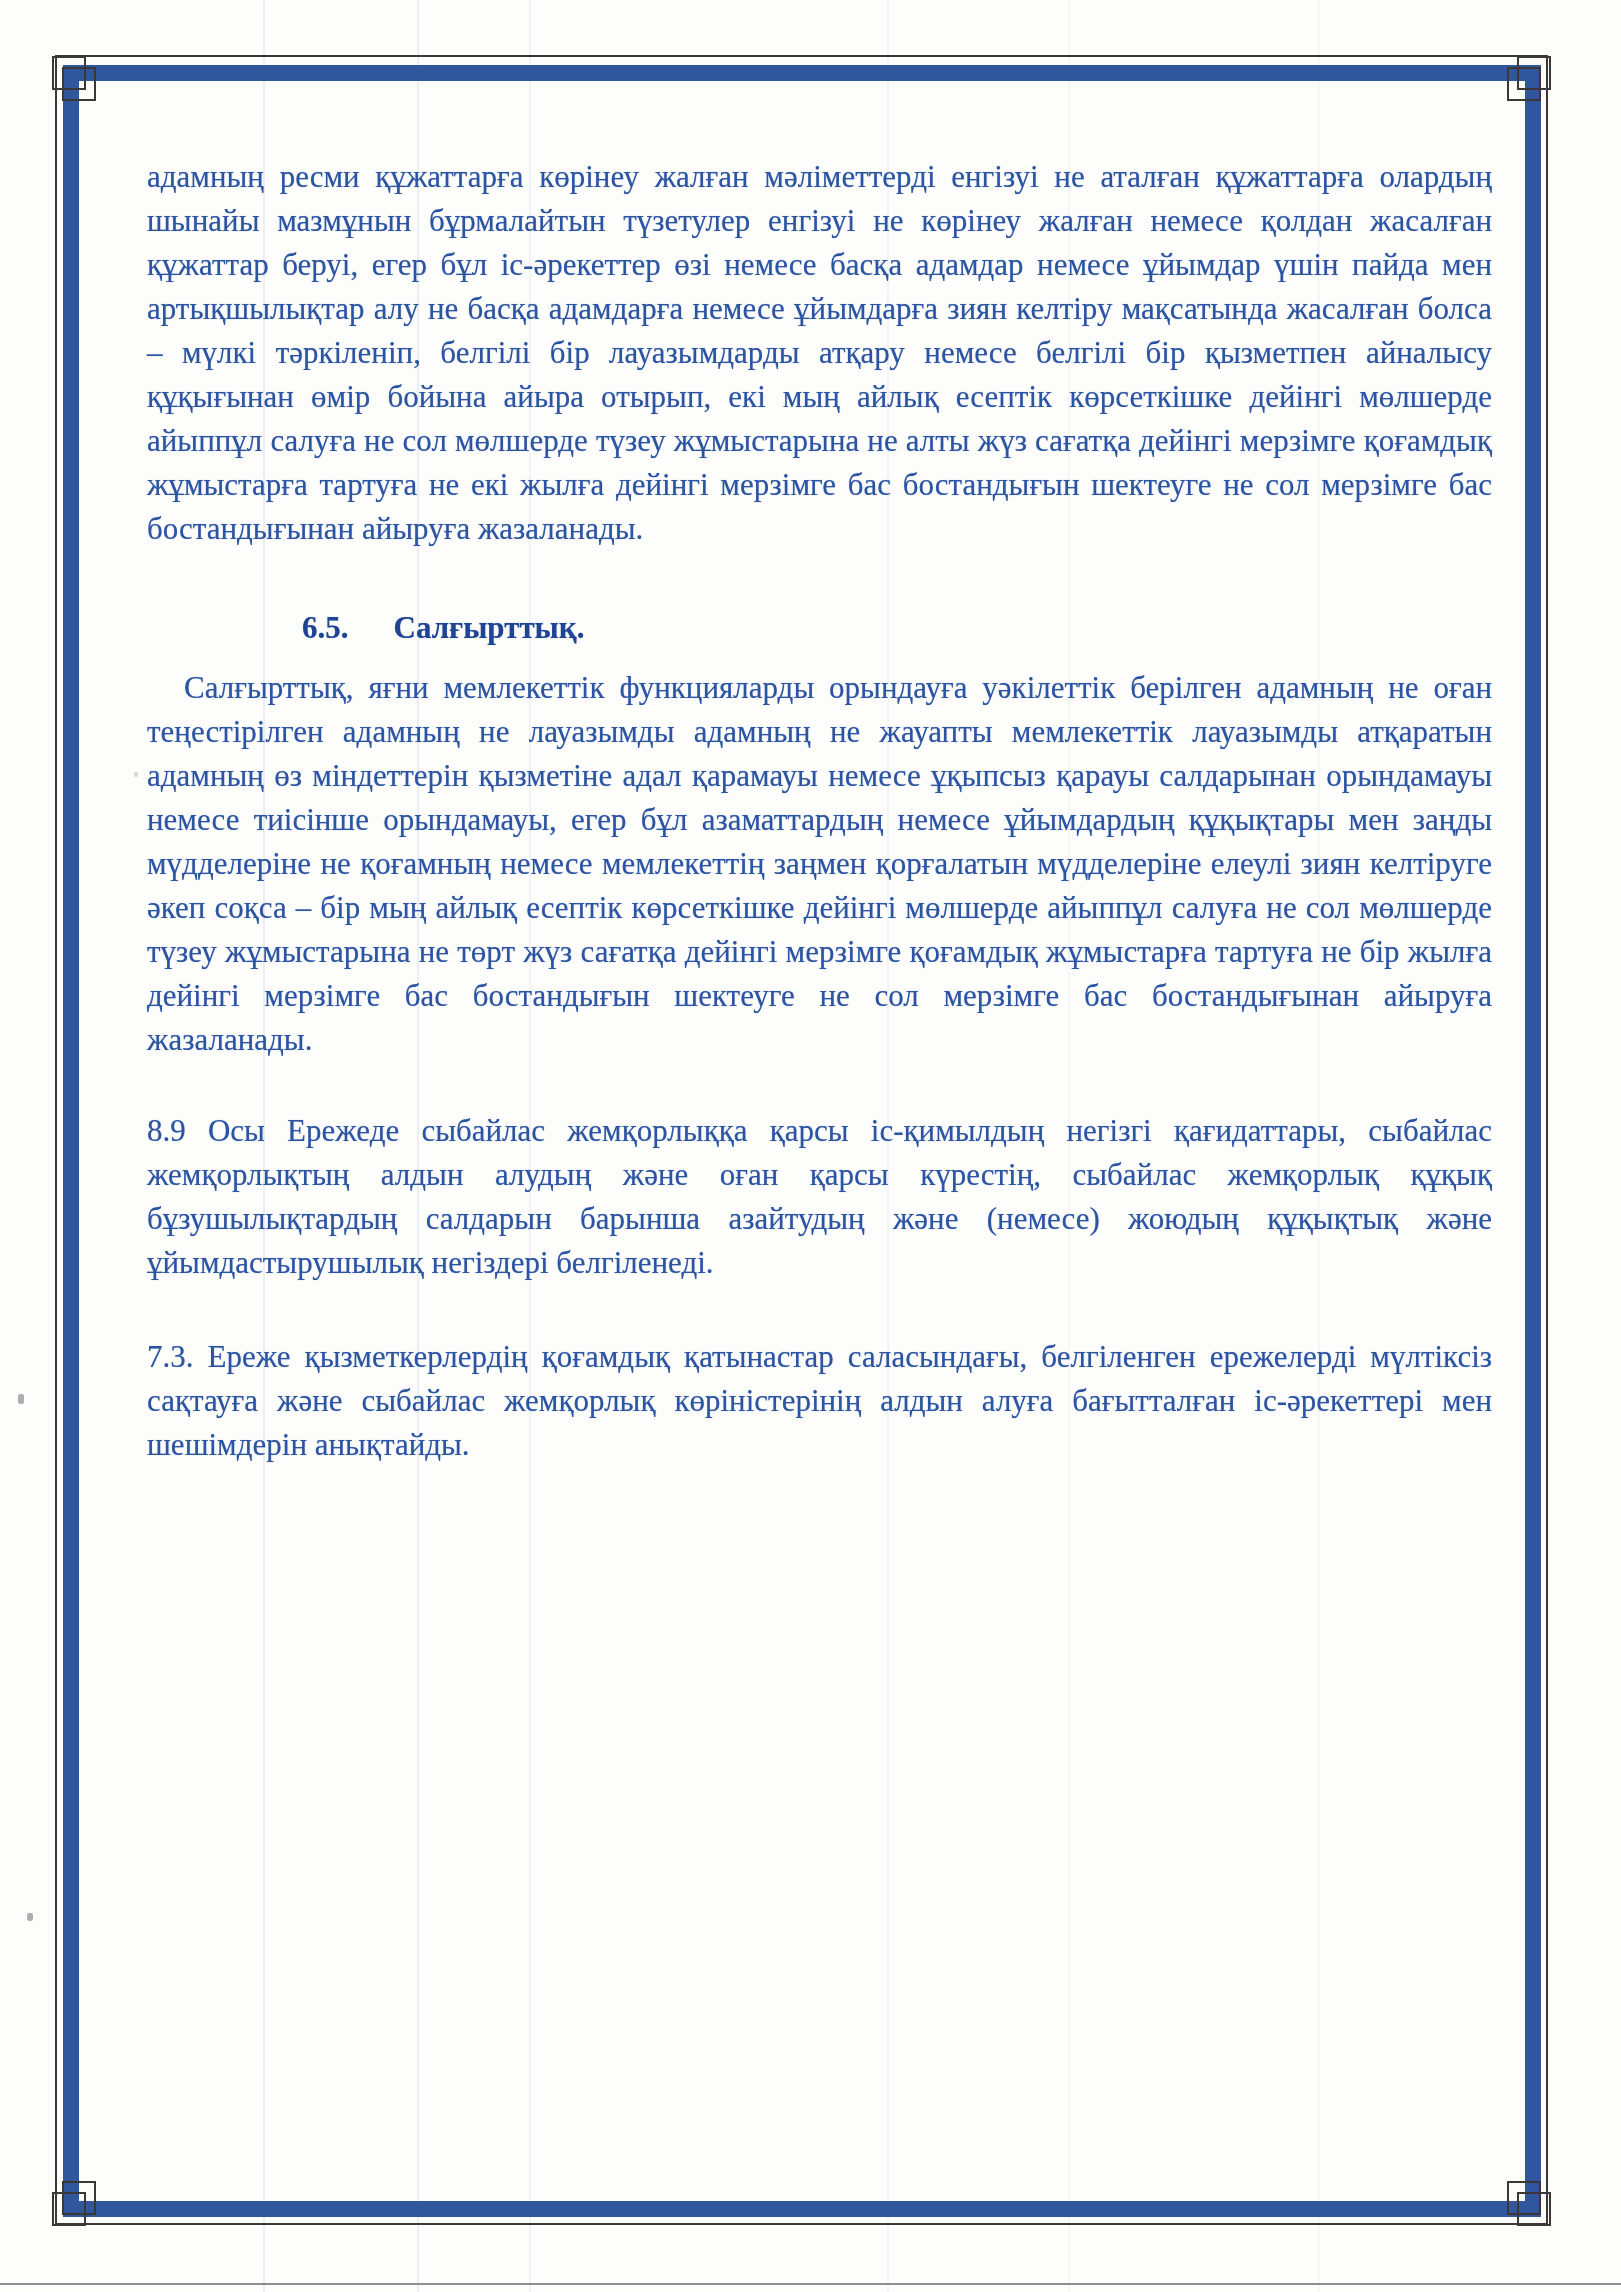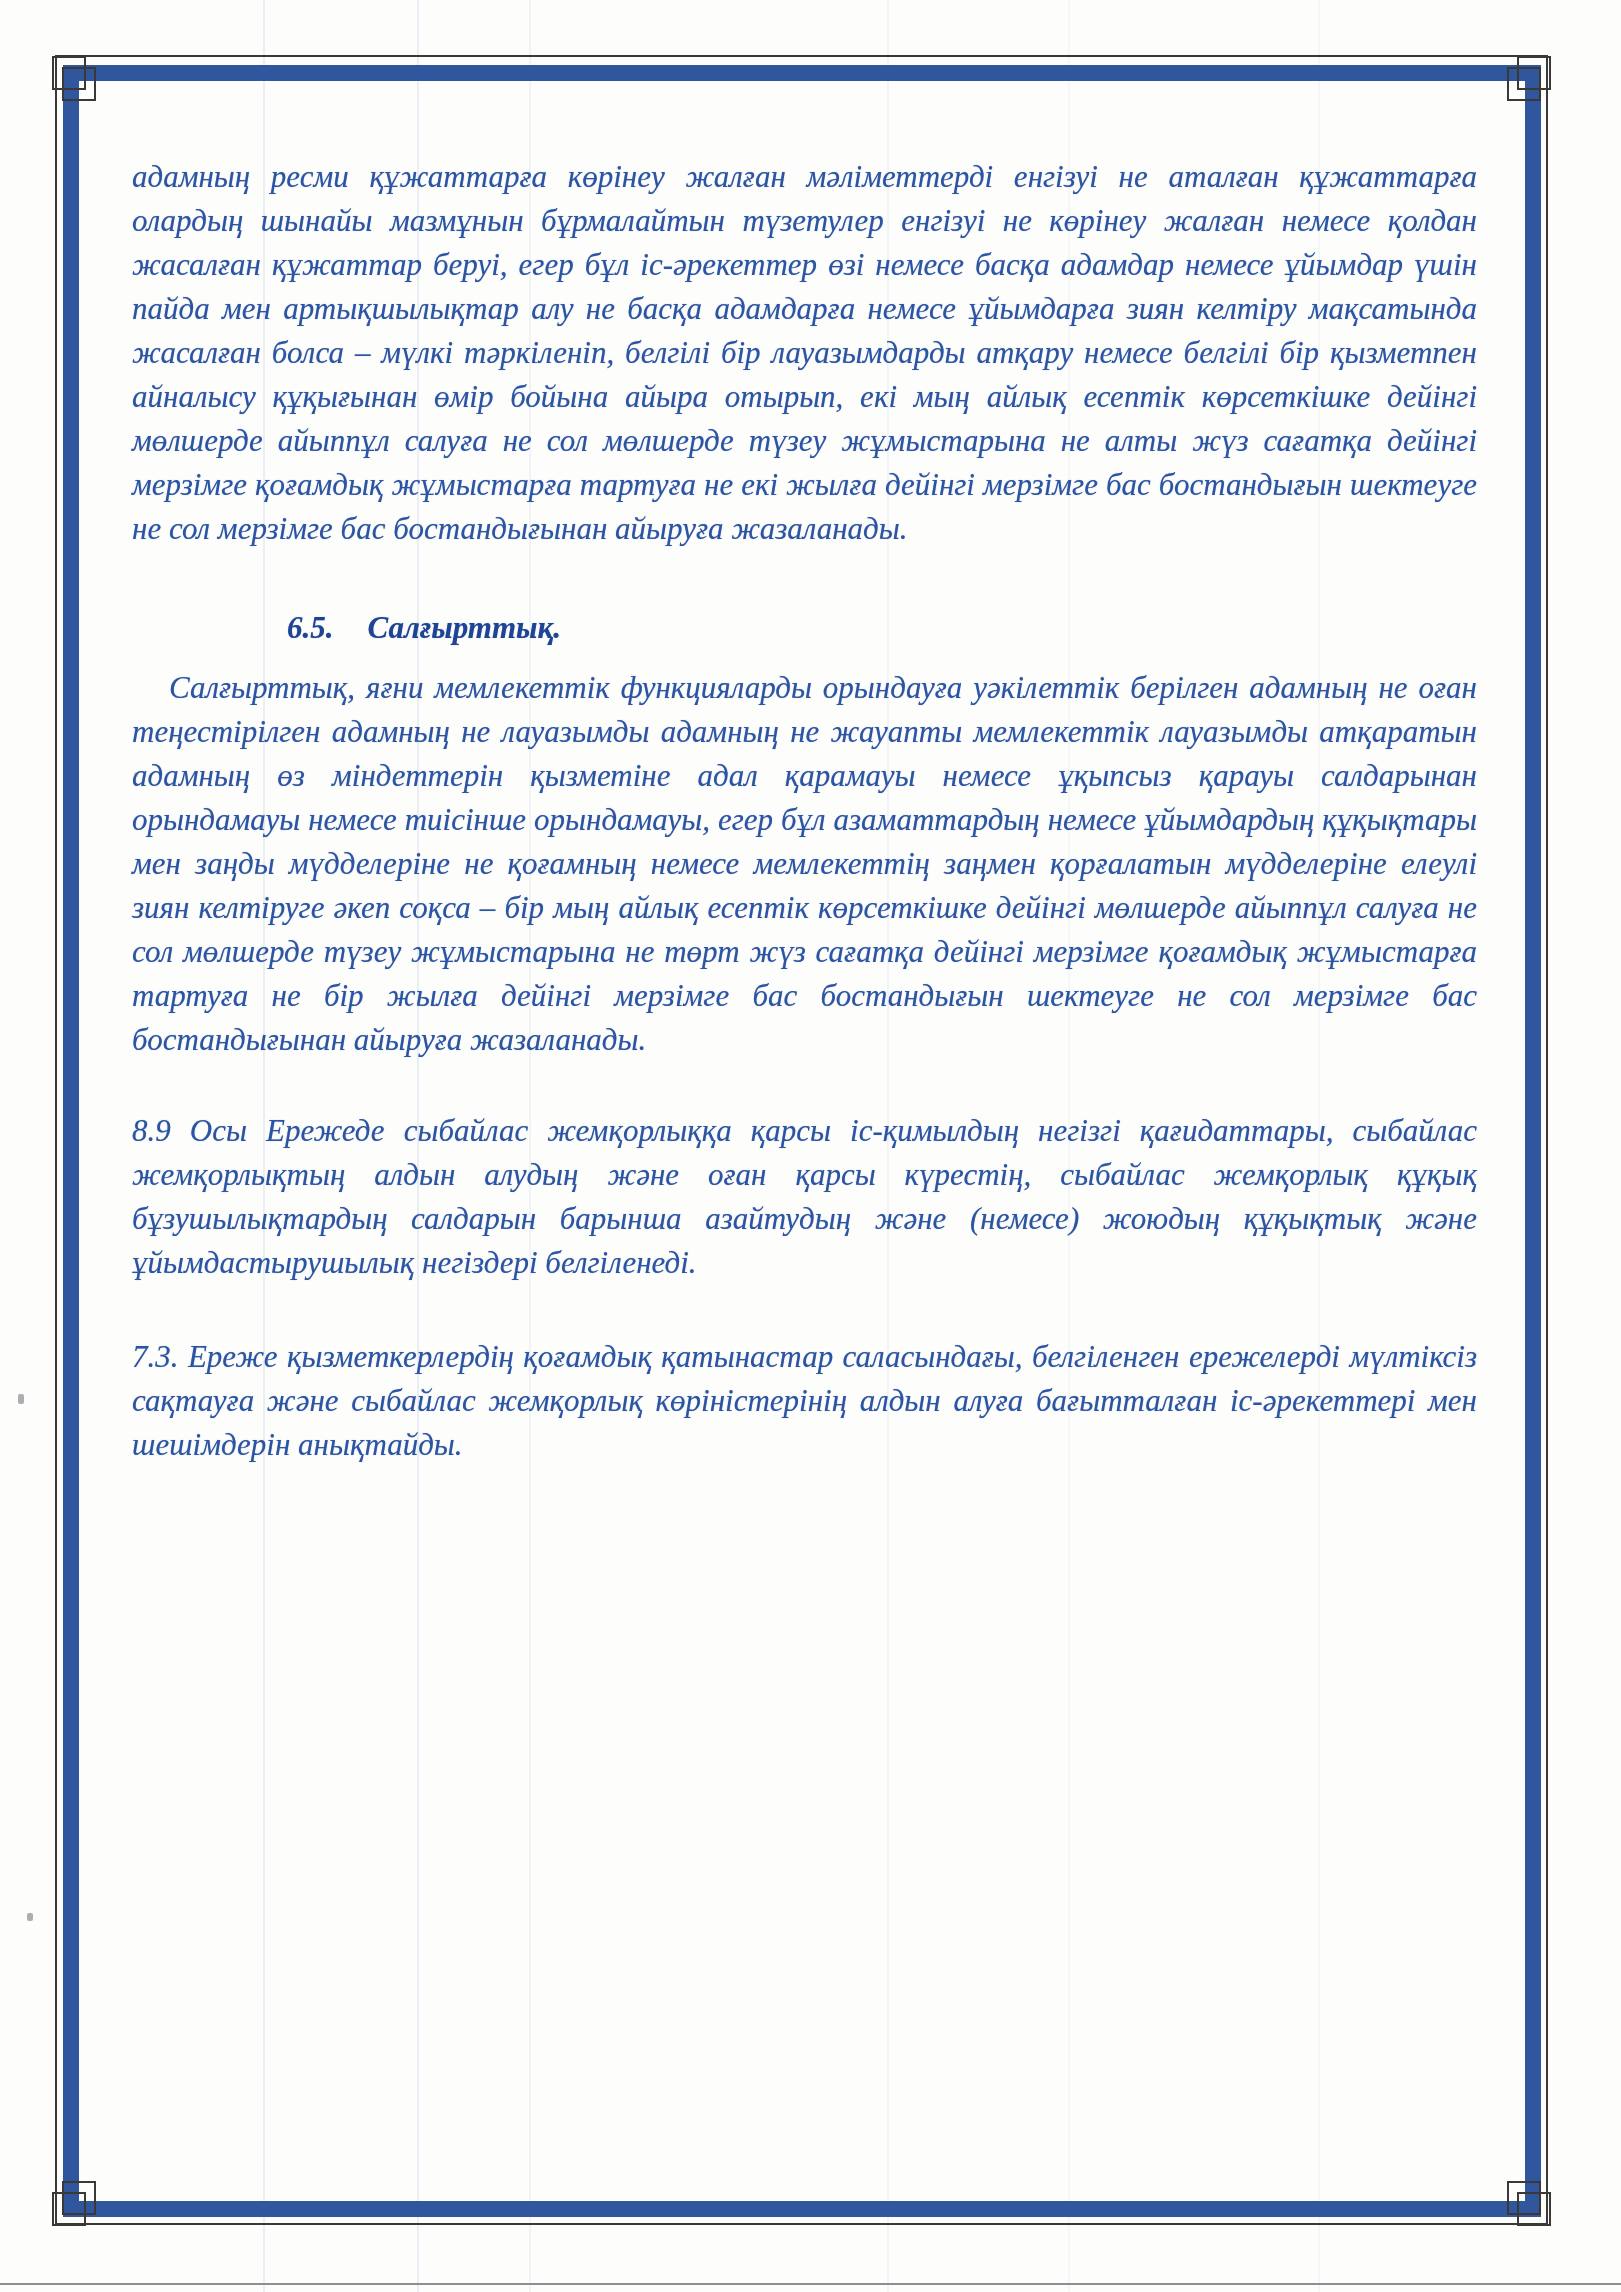--- a/index.html
+++ b/index.html
@@ -65,42 +65,41 @@
   .corner-bl .sq1 { left: 0; bottom: 0; }
   .corner-bl .sq2 { left: 9.8px; bottom: 10.8px; }
 
   .corner-br { right: 70px; bottom: 67px; }
   .corner-br .sq1 { right: 0; bottom: 0; }
   .corner-br .sq2 { right: 9.8px; bottom: 10.8px; }
 
   
   .content {
     position: absolute;
-    left: 132px;
+    left: 147px;
     top: 155px;
     width: 1345px;
     color: var(--body-text, #2b54a2);
     font-size: 31px;
     line-height: 44px;
     text-align: justify;
     text-shadow: 0 0 1px rgba(43, 84, 162, 0.5);
-    font-style: italic;
   }
   .content p { margin: 0; }
 
   .p-cont   { margin-bottom: 55px !important; }
 
   .h65 {
     font-weight: bold;
     color: var(--heading-text, #1f4494);
     padding-left: 155px;
     margin-bottom: 15.7px !important;
     text-align: left;
   }
-  .h65 .num { display: inline-block; margin-right: 34px; }
+  .h65 .num { display: inline-block; margin-right: 45px; }
 
   .p65 { text-indent: 37px; margin-bottom: 47px !important; }
 
   .h7 {
     font-weight: bold;
     color: var(--heading-text, #1f4494);
     font-size: 33px;
     letter-spacing: 0.3px;
     margin-bottom: 43px !important;
     text-align: left;

